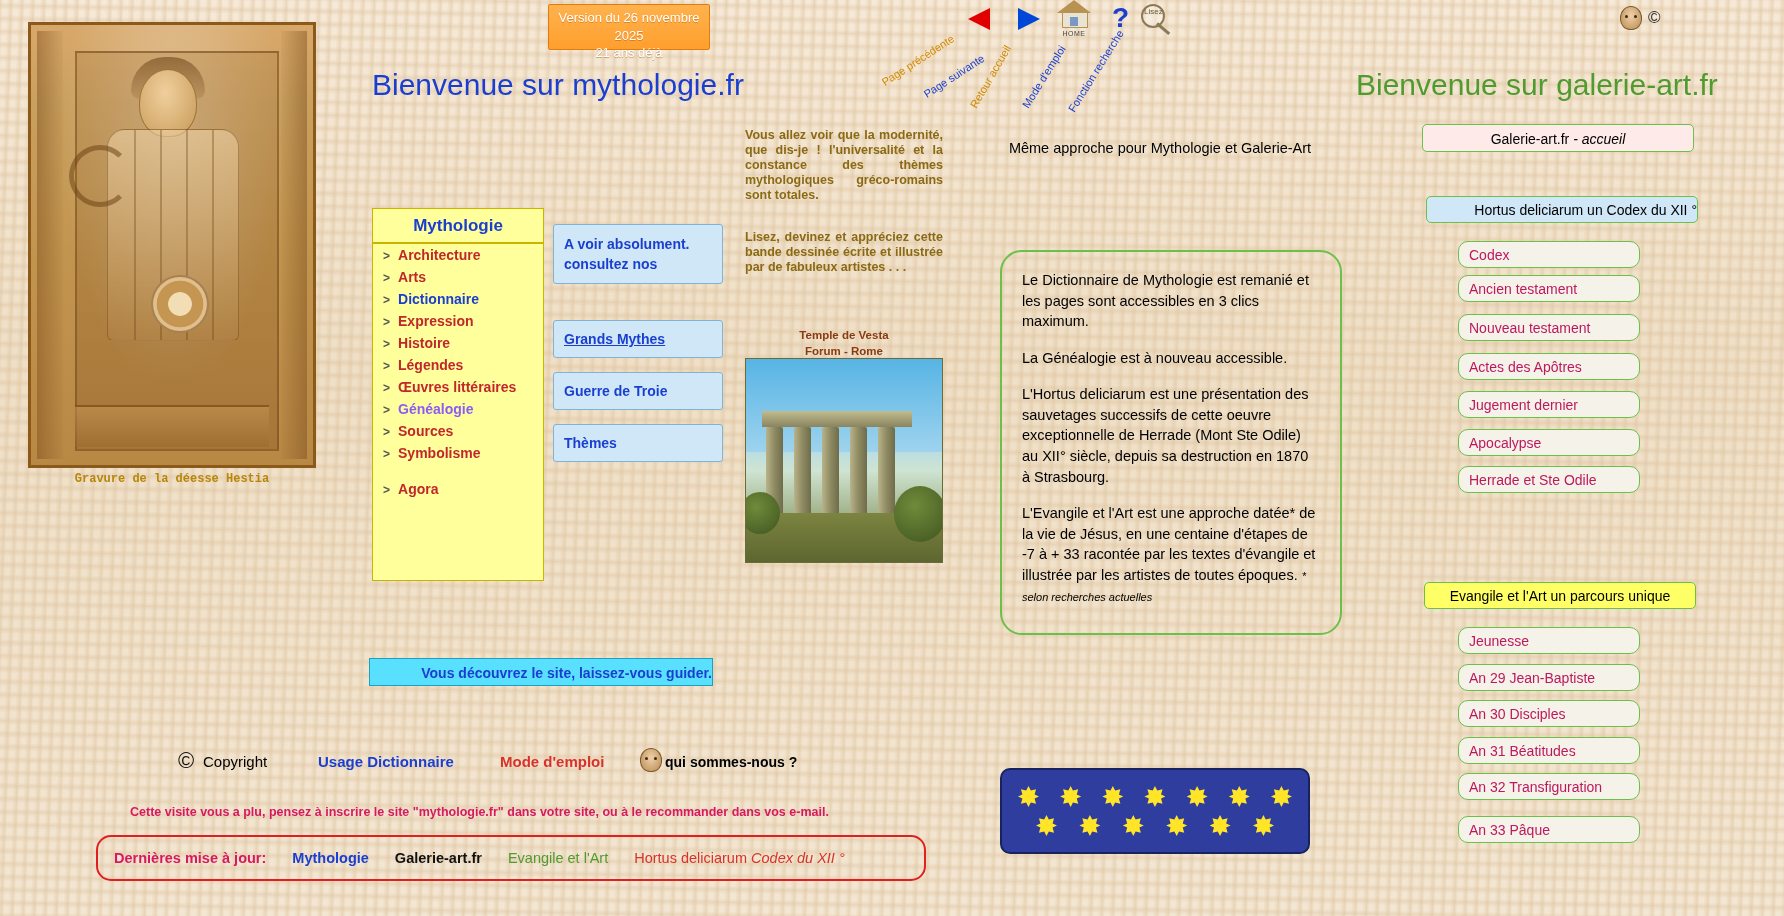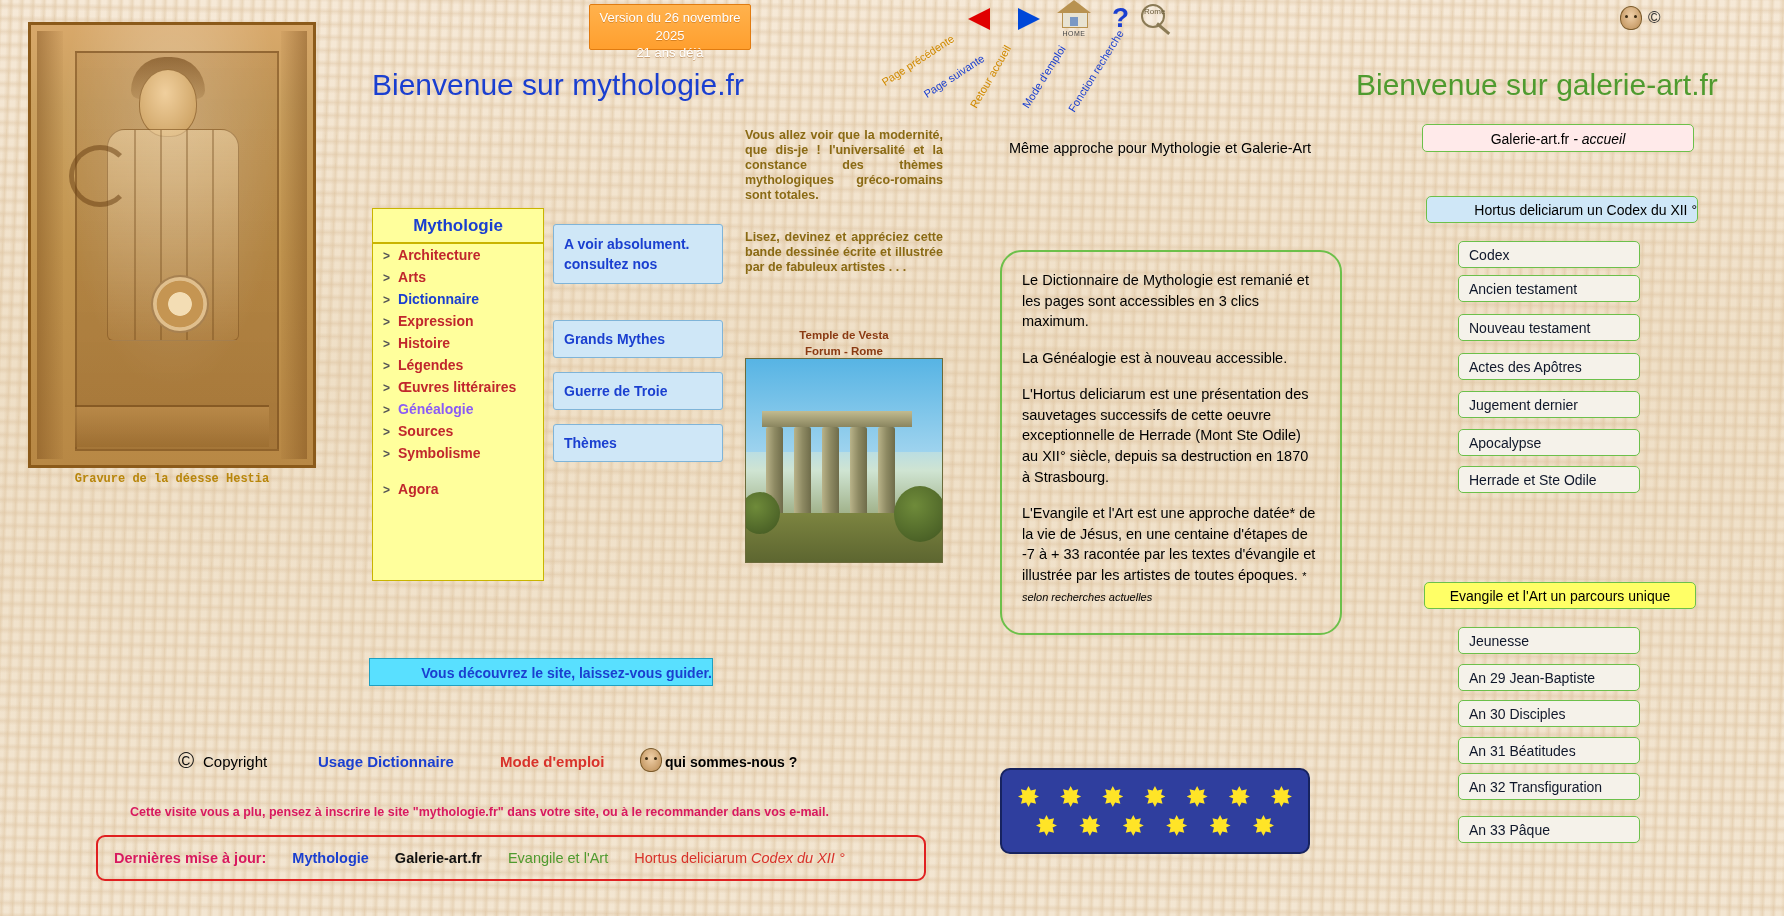--- a/index.html
+++ b/index.html
@@ -26,21 +26,20 @@
     background: linear-gradient(180deg, #ffb24d 0%, #ff9f2e 100%);
     border: 1px solid #e07b10;
     color: #ffffff;
     font-size: 13px;
     text-align: center;
     line-height: 1.35;
     padding-top: 4px;
     box-sizing: border-box;
     border-radius: 2px;
     text-shadow: 0 1px 0 rgba(140,70,0,0.35);
-    margin-left: 41px;
   }
 
   
   .nav-icon { cursor: pointer; }
   #nav-prev-arrow { left: 968px; top: 8px; }
   #nav-next-arrow { left: 1018px; top: 8px; }
   .tri {
     width: 0; height: 0; border-top: 11px solid transparent; border-bottom: 11px solid transparent;
   }
   .tri-left { border-right: 22px solid #e00000; }
@@ -170,21 +169,21 @@
 
   
   .blue-btn {
     position: absolute; width: 170px; background: #cfe7f7; border: 1px solid #7fb4d8;
     color: #1a3fd0; font-weight: bold; font-size: 14px; box-sizing: border-box;
     border-radius: 3px; cursor: pointer;
   }
   #btn-a-voir {
     left: 553px; top: 224px; height: 60px; padding: 9px 10px; line-height: 1.45;
   }
-  #btn-grands-mythes { left: 553px; top: 320px; height: 38px; padding: 10px; }
+  #btn-grands-mythes { left: 553px; top: 320px; height: 38px; padding: 10px; text-decoration: underline; }
   #btn-guerre-troie { left: 553px; top: 372px; height: 38px; padding: 10px; }
   #btn-themes { left: 553px; top: 424px; height: 38px; padding: 10px; }
 
   #btn-decouvrez {
     left: 369px; top: 658px; width: 344px; height: 28px; background: #59e0ff;
     border: 1px solid #1f9fc0; color: #1a3fd0; font-weight: bold; font-size: 14px;
     text-align: right; line-height: 28px; cursor: pointer; box-sizing: border-box;
   }
 
   
@@ -248,22 +247,22 @@
     background: #cfe7f7; border: 1px solid #6cc04a; border-radius: 5px;
     text-align: right; line-height: 27px; font-size: 14px; color: #000; box-sizing: border-box; cursor: pointer;
   }
   #evangile-header {
     left: 1424px; top: 582px; width: 272px; height: 27px;
     background: #ffff66; border: 1px solid #6cc04a; border-radius: 5px;
     text-align: center; line-height: 27px; font-size: 14px; color: #000; box-sizing: border-box; cursor: pointer;
   }
   .right-item {
     position: absolute; left: 1458px; width: 182px; height: 27px;
-    background: #f5f2ea; border: 1px solid #6cc04a; border-radius: 5px;
-    font-size: 14px; color: #0f172a; line-height: 26px; padding-left: 10px; box-sizing: border-box; cursor: pointer;
+    background: #f5f2ea; border: 1px solid #6cc04a; border-radius: 10px;
+    font-size: 14px; color: #be185d; line-height: 26px; padding-left: 10px; box-sizing: border-box; cursor: pointer;
   }
 
   
   #copyright-icon { left: 178px; top: 748px; font-size: 22px; color: #111; }
   #copyright-label { left: 203px; top: 753px; font-size: 15px; color: #000; }
   #link-usage { left: 318px; top: 753px; font-size: 15px; font-weight: bold; color: #1a3fd0; cursor: pointer; }
   #link-mode { left: 500px; top: 753px; font-size: 15px; font-weight: bold; color: #d8322a; cursor: pointer; }
   #qui-icon { left: 640px; top: 748px; width: 22px; height: 24px; }
   #link-qui { left: 665px; top: 754px; font-size: 14px; font-weight: bold; color: #000; cursor: pointer; }
 
@@ -278,21 +277,21 @@
   .face:before { left: 4px; }
   .face:after { right: 4px; }
 
   #visit-note {
     left: 130px; top: 805px; font-size: 12.5px; font-weight: bold; color: #d8195f; white-space: nowrap;
   }
 
   
   #update-box {
     left: 96px; top: 835px; width: 830px; height: 46px;
-    border: 2px solid #e02020; border-radius: 9px; box-sizing: border-box;
+    border: 2px solid #e02020; border-radius: 15px; box-sizing: border-box;
     display: flex; align-items: center; gap: 26px; padding: 0 16px;
     font-size: 14.5px;
   }
   #update-label { color: #d8195f; font-weight: bold; }
   #update-mythologie { color: #1a3fd0; font-weight: bold; cursor: pointer; }
   #update-galerie { color: #111; font-weight: bold; cursor: pointer; }
   #update-evangile { color: #4f9b2f; cursor: pointer; }
   #update-hortus { color: #d8322a; cursor: pointer; }
   #update-hortus .it { font-style: italic; }
 
@@ -327,21 +326,21 @@
   <div class="home-glyph">
     <div class="home-roof"></div>
     <div class="home-body"></div>
     <div class="home-door"></div>
   </div>
   <div class="home-label">HOME</div>
 </div>
 <div class="abs nav-icon" id="nav-help">?</div>
 <div class="abs nav-icon" id="nav-search">
   <div class="mag-circle"></div>
-  <div class="mag-text">Rome</div>
+  <div class="mag-text">Lisez</div>
   <div class="mag-handle"></div>
 </div>
 
 <div class="abs rot-label" id="label-prev">Page précédente</div>
 <div class="abs rot-label" id="label-next">Page suivante</div>
 <div class="abs rot-label" id="label-home">Retour accueil</div>
 <div class="abs rot-label" id="label-help">Mode d'emploi</div>
 <div class="abs rot-label" id="label-search">Fonction recherche</div>
 
 <div class="abs" id="qui-icon-top">

